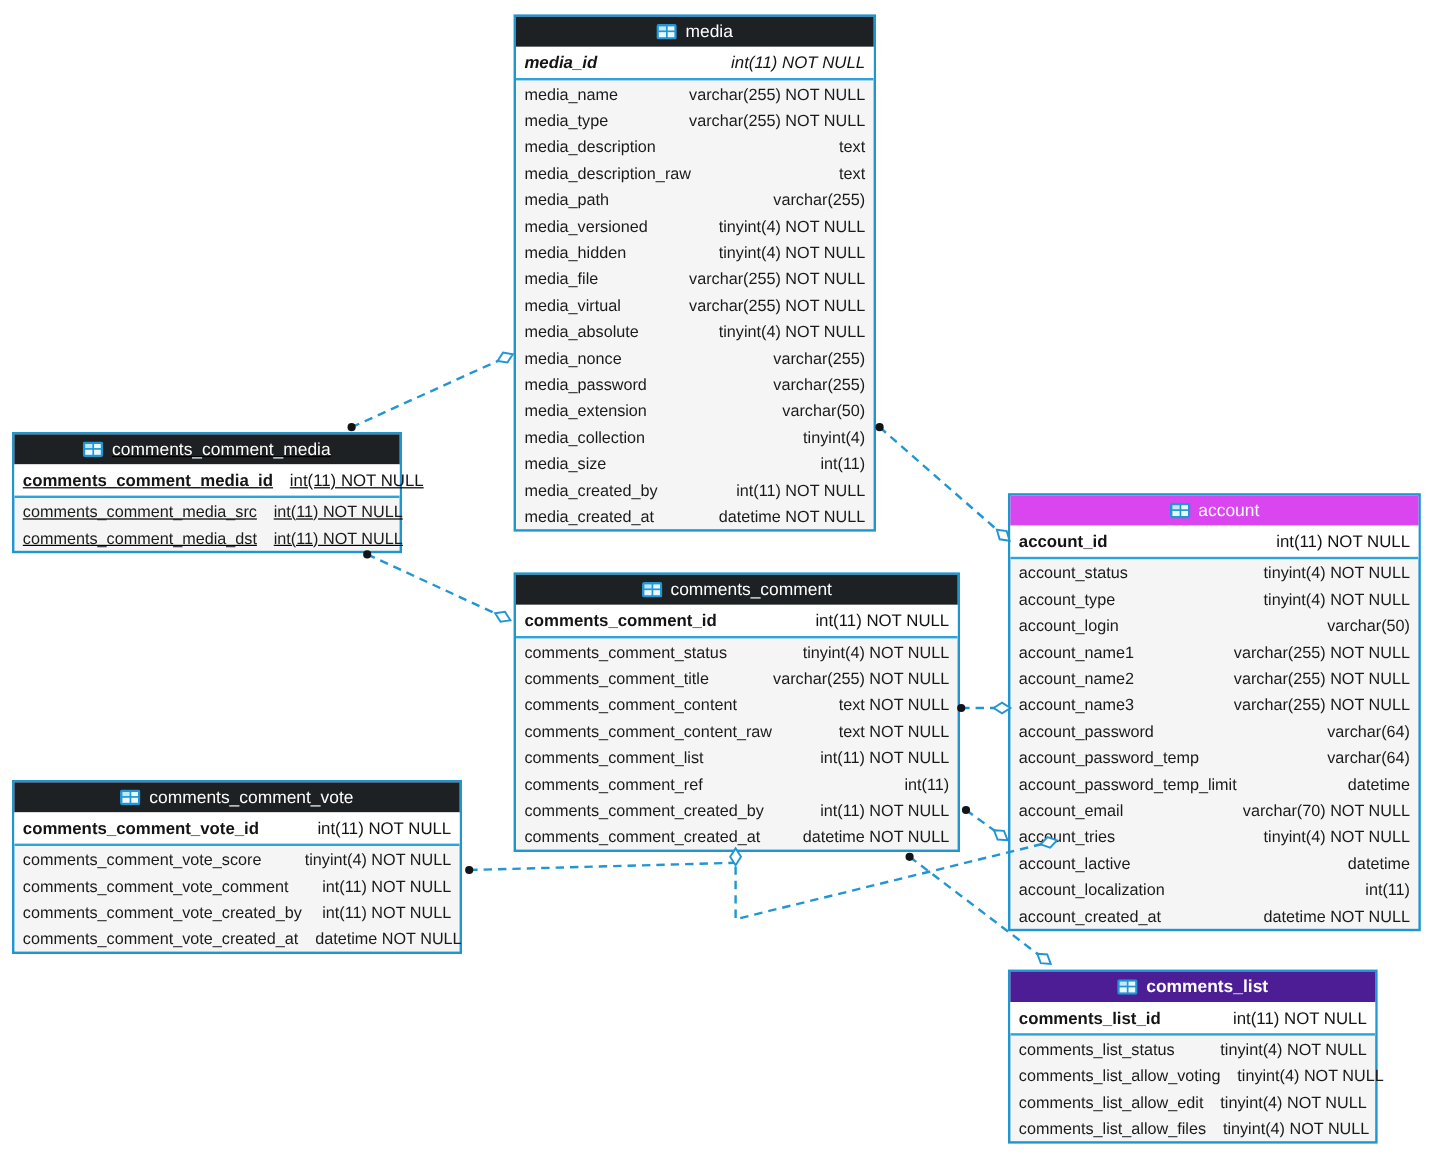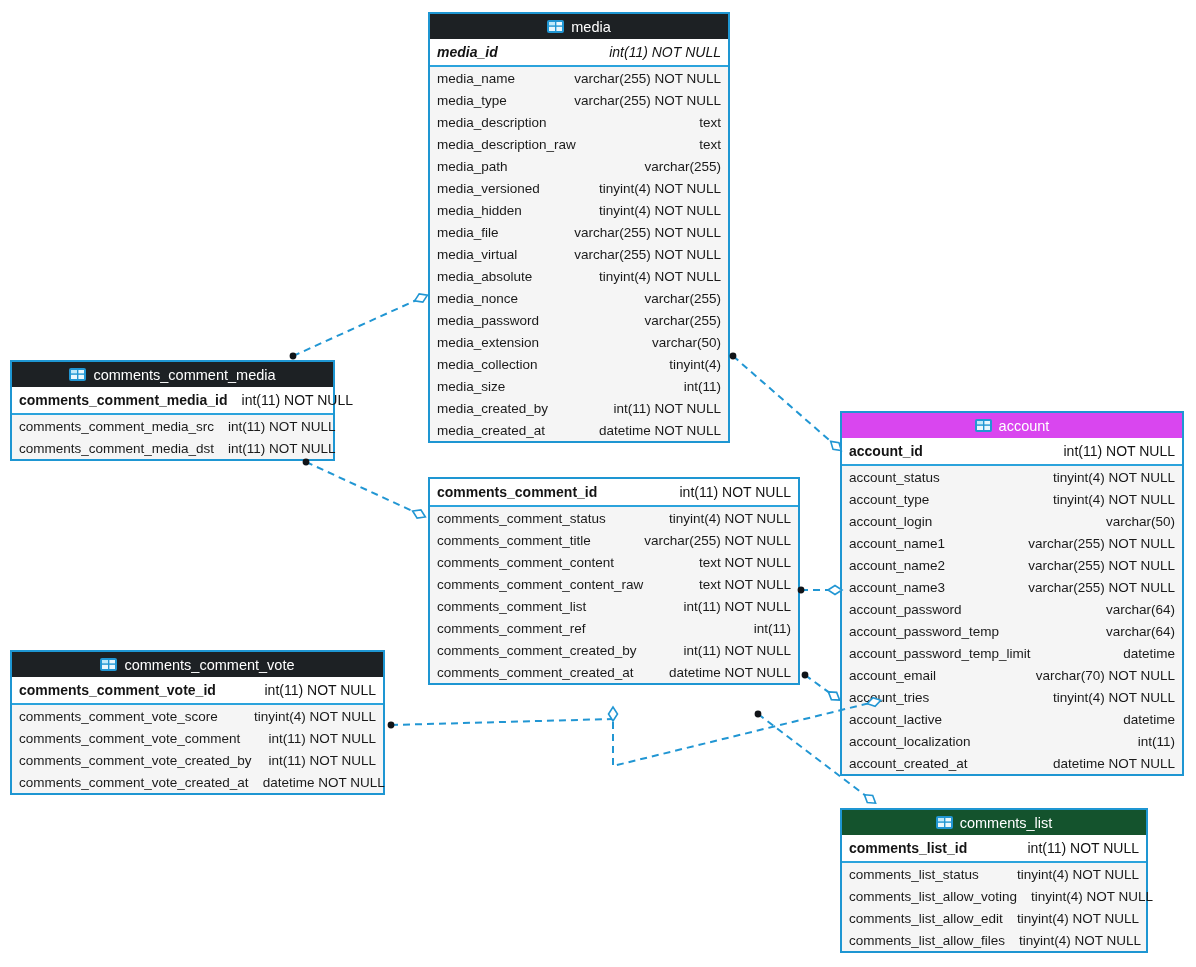--- a/index.html
+++ b/index.html
@@ -112,21 +112,21 @@
       </div>
       <div class="frow">
         <span class="fname">media_created_by</span>
         <span class="ftype">int(11) NOT NULL</span>
       </div>
       <div class="frow">
         <span class="fname">media_created_at</span>
         <span class="ftype">datetime NOT NULL</span>
       </div>
     </div>
-    <div class="tbl" style="left: 10px; top: 360px; width: 325px; border-color: rgb(30, 150, 210); background: rgb(245, 245, 245);">
+    <div class="tbl" style="left: 10px; top: 360px; width: 325px; border-color: rgb(30, 150, 210); background: rgb(245, 245, 245); text-decoration: underline;">
       <div class="tbl-header" style="background: rgb(29, 33, 36);">
         <svg width="17" height="13" viewBox="0 0 17 13">
           <rect x="0" y="0" width="17" height="13" rx="2" fill="#2196d3"></rect>
           <rect x="2" y="2" width="6" height="3.4" fill="#bfe9fa"></rect>
           <rect x="9.4" y="2" width="5.6" height="3.4" fill="#e9f7fd"></rect>
           <rect x="2" y="6.8" width="6" height="4.2" fill="#e9f7fd"></rect>
           <rect x="9.4" y="6.8" width="5.6" height="4.2" fill="#e9f7fd"></rect>
         </svg>
         <span>comments_comment_media</span>
       </div>
@@ -137,20 +137,30 @@
       <div class="frow">
         <span class="fname">comments_comment_media_src</span>
         <span class="ftype">int(11) NOT NULL</span>
       </div>
       <div class="frow">
         <span class="fname">comments_comment_media_dst</span>
         <span class="ftype">int(11) NOT NULL</span>
       </div>
     </div>
     <div class="tbl" style="left: 428px; top: 477px; width: 372px; border-color: rgb(30, 150, 210); background: rgb(245, 245, 245);">
+      <div class="tbl-header" style="background: rgb(29, 33, 36);">
+        <svg width="17" height="13" viewBox="0 0 17 13">
+          <rect x="0" y="0" width="17" height="13" rx="2" fill="#2196d3"></rect>
+          <rect x="2" y="2" width="6" height="3.4" fill="#bfe9fa"></rect>
+          <rect x="9.4" y="2" width="5.6" height="3.4" fill="#e9f7fd"></rect>
+          <rect x="2" y="6.8" width="6" height="4.2" fill="#e9f7fd"></rect>
+          <rect x="9.4" y="6.8" width="5.6" height="4.2" fill="#e9f7fd"></rect>
+        </svg>
+        <span>comments_comment</span>
+      </div>
       <div class="pk-row" style="border-bottom-color: rgb(43, 163, 220);">
         <span class="fname">comments_comment_id</span>
         <span class="ftype">int(11) NOT NULL</span>
       </div>
       <div class="frow">
         <span class="fname">comments_comment_status</span>
         <span class="ftype">tinyint(4) NOT NULL</span>
       </div>
       <div class="frow">
         <span class="fname">comments_comment_title</span>
@@ -279,21 +289,21 @@
       <div class="frow">
         <span class="fname">account_localization</span>
         <span class="ftype">int(11)</span>
       </div>
       <div class="frow">
         <span class="fname">account_created_at</span>
         <span class="ftype">datetime NOT NULL</span>
       </div>
     </div>
     <div class="tbl" style="left: 840px; top: 808px; width: 308px; border-color: rgb(30, 150, 210); background: rgb(245, 245, 245);">
-      <div class="tbl-header" style="background: #14532d;">
+      <div class="tbl-header" style="background: #4c1d95; font-weight: bold;">
         <svg width="17" height="13" viewBox="0 0 17 13">
           <rect x="0" y="0" width="17" height="13" rx="2" fill="#2196d3"></rect>
           <rect x="2" y="2" width="6" height="3.4" fill="#bfe9fa"></rect>
           <rect x="9.4" y="2" width="5.6" height="3.4" fill="#e9f7fd"></rect>
           <rect x="2" y="6.8" width="6" height="4.2" fill="#e9f7fd"></rect>
           <rect x="9.4" y="6.8" width="5.6" height="4.2" fill="#e9f7fd"></rect>
         </svg>
         <span>comments_list</span>
       </div>
       <div class="pk-row" style="border-bottom-color: rgb(43, 163, 220);">

